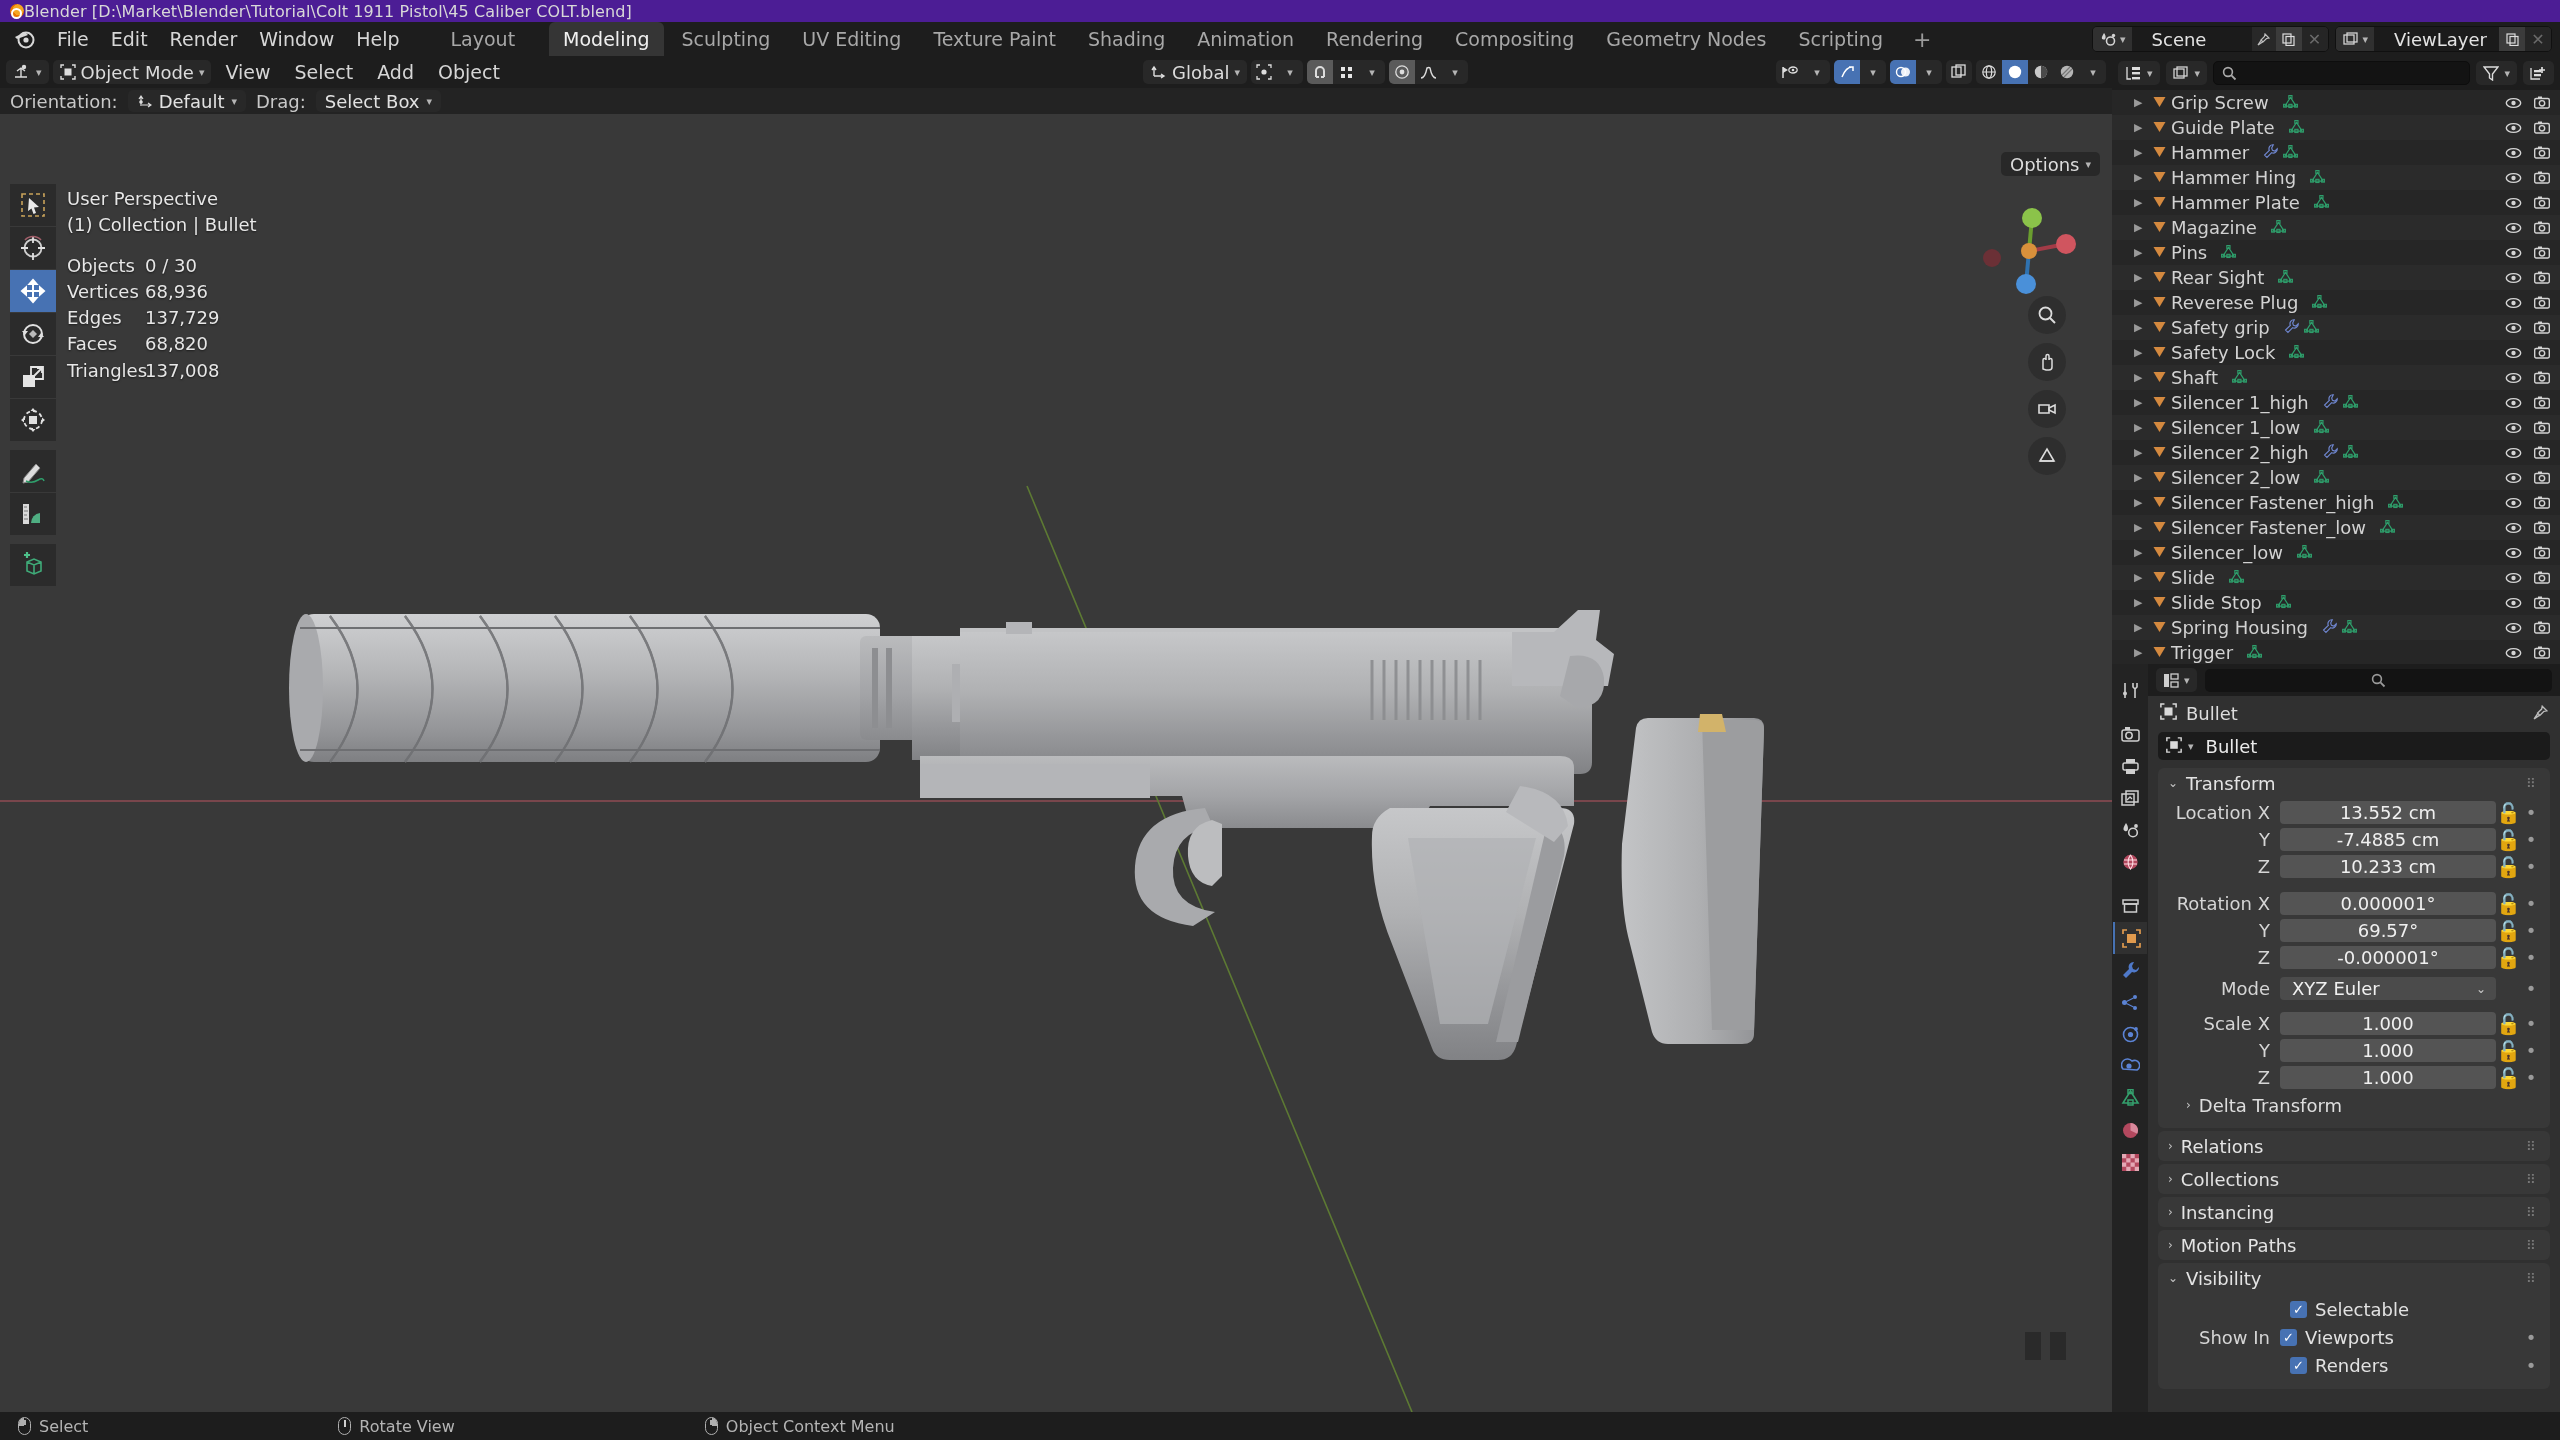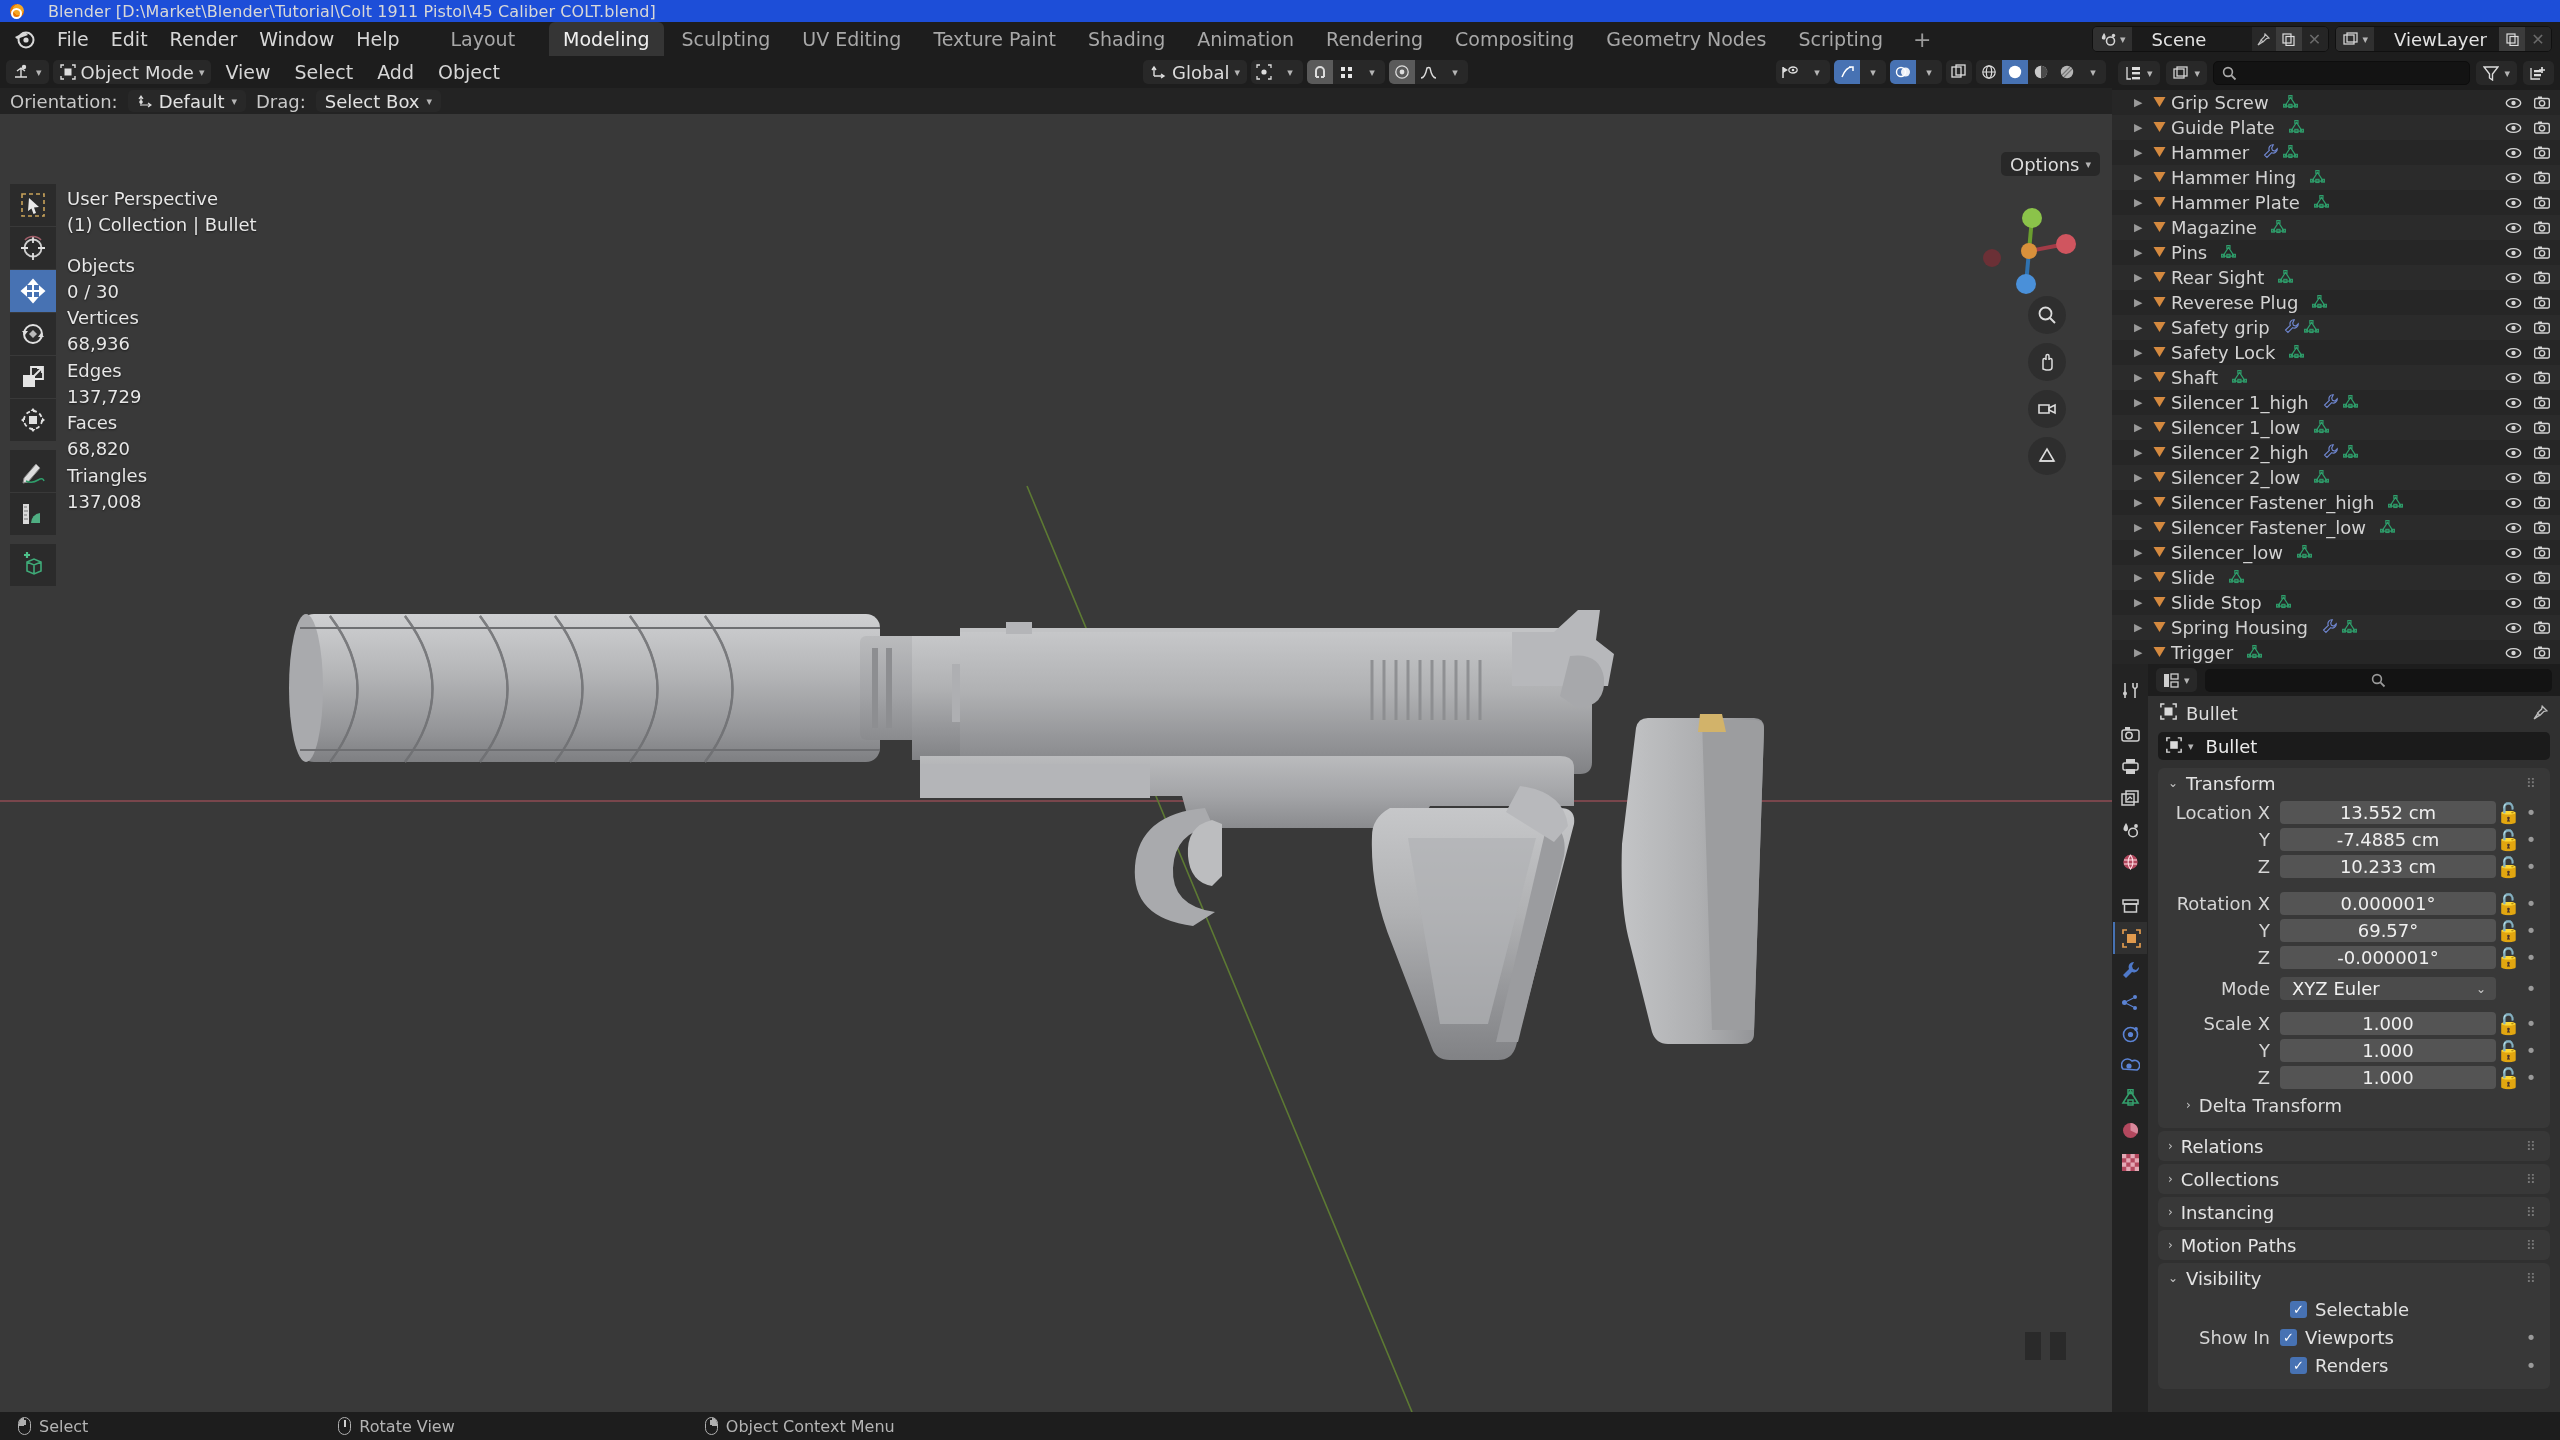--- a/index.html
+++ b/index.html
@@ -2,22 +2,22 @@
 <html><head>
 <meta charset="utf-8">
 <style>
   html,body{margin:0;padding:0;background:#1d1d1d;}
   body{width:2560px;height:1440px;overflow:hidden;
        font-family:"DejaVu Sans","Liberation Sans",sans-serif;
        font-size:20px;color:#e5e5e5;-webkit-font-smoothing:antialiased;}
   *{box-sizing:border-box;}
 
   
-  #titlebar{height:22px;background:#1d4ed8;display:flex;align-items:center;
-            padding-left:10px;gap:24px;}
+  #titlebar{height:22px;background:#4c1d95;display:flex;align-items:center;
+            padding-left:10px;gap:0;}
   #titlebar .ttxt{font-size:16px;color:#d8d8d8;letter-spacing:.1px;}
   .blender-logo{width:14px;height:14px;border-radius:50%;
        background:radial-gradient(circle at 60% 40%,#f5a623 0 45%,#ea7600 46% 100%);
        position:relative;}
   .blender-logo:after{content:"";position:absolute;left:1px;top:4px;width:7px;height:7px;
        border:2px solid #ffffff;border-radius:50%;}
 
   
   #topbar{height:34px;background:#1d1d1d;display:flex;align-items:center;
           position:relative;}
@@ -66,21 +66,21 @@
   .vp-toolbar{position:absolute;left:10px;top:128px;width:46px;z-index:5;
               display:flex;flex-direction:column;gap:1px;}
   .tool{width:46px;height:42px;background:#2b2b2b;display:flex;align-items:center;justify-content:center;}
   .tool.sel{background:#4772b3;}
   .tool.gap{margin-top:8px;}
   .tool svg{display:block;}
 
   
   .vp-stats{position:absolute;left:67px;top:130px;z-index:4;font-size:18px;color:#e7e7e7;line-height:1.46;
             text-shadow:0 1px 2px rgba(0,0,0,.55);}
-  .vp-stats .row{display:flex;flex-direction:column;}
+  .vp-stats .row{display:flex;}
   .vp-stats .k{width:78px;}
   .vp-stats .spacer{height:14px;}
 
   
   .vp-options{position:absolute;right:12px;top:96px;z-index:5;display:flex;align-items:center;gap:6px;
               background:#282828;border-radius:5px;height:24px;padding:0 9px;font-size:18px;color:#dcdcdc;}
 
   
   .gizmo{position:absolute;right:28px;top:140px;width:110px;height:110px;z-index:5;}
   .nav-btns{position:absolute;right:46px;top:240px;z-index:5;display:flex;flex-direction:column;gap:9px;}

